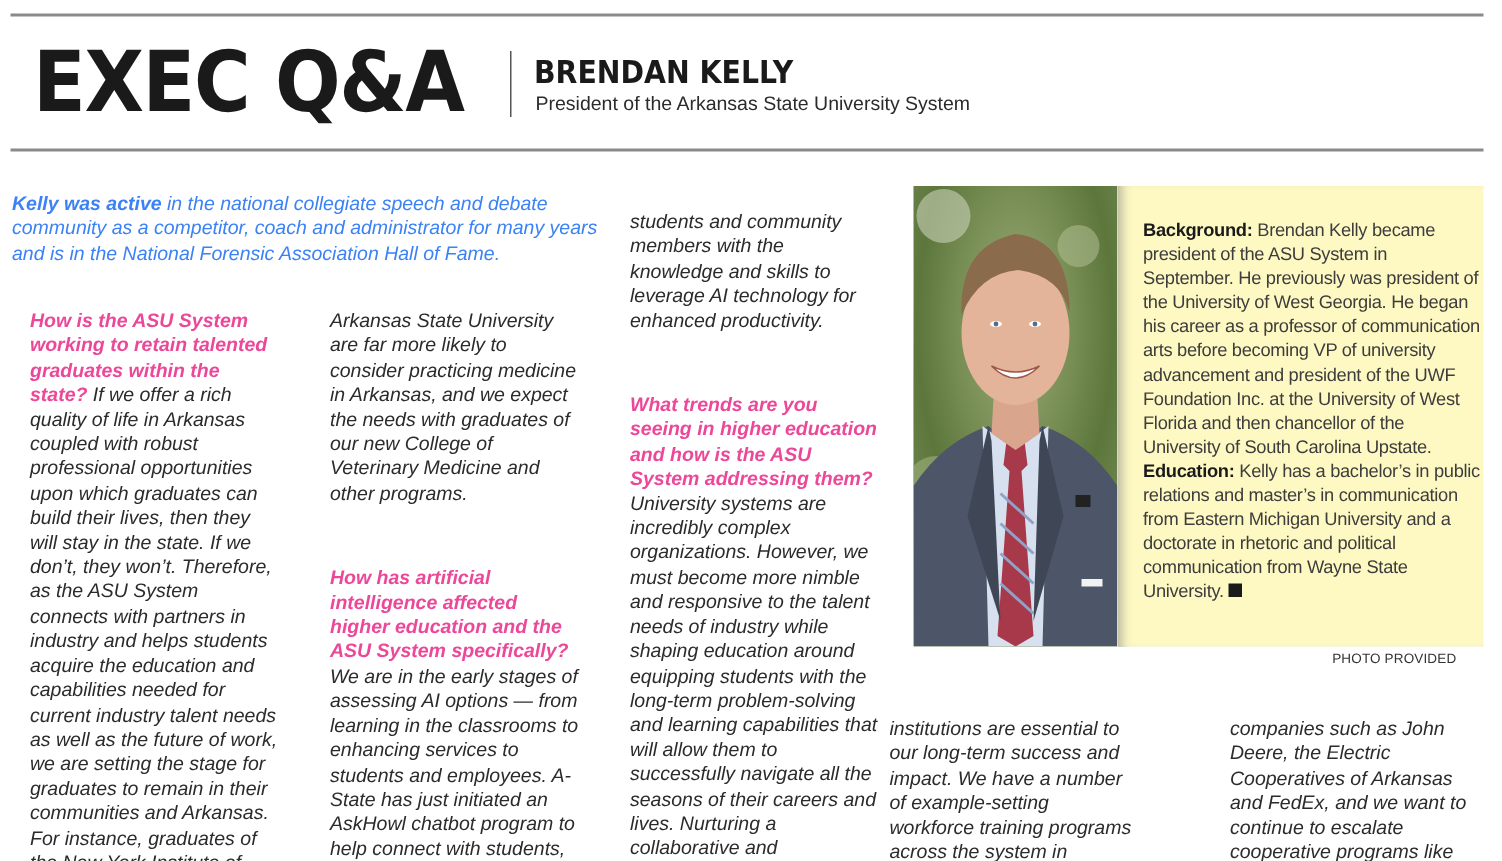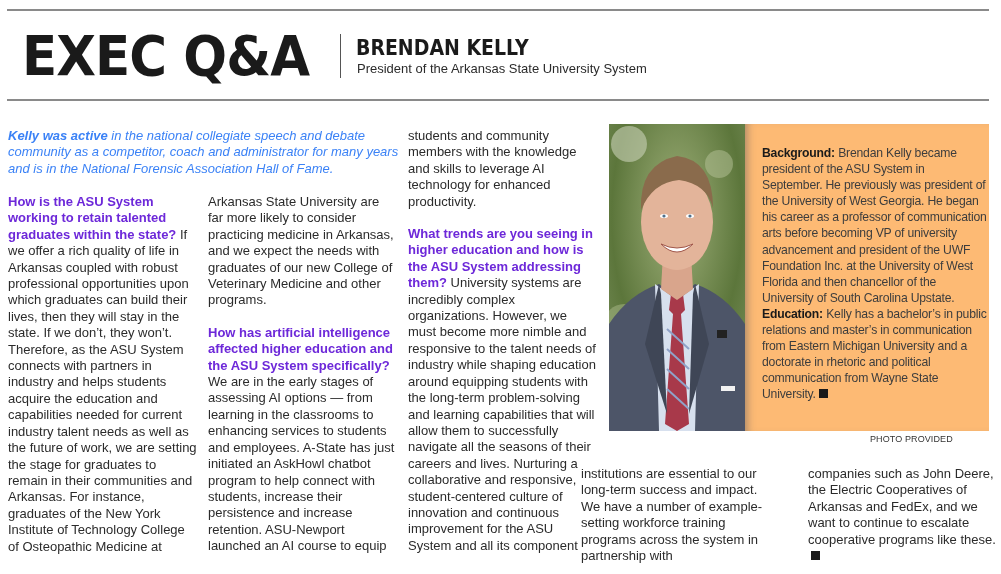--- a/index.html
+++ b/index.html
@@ -17,40 +17,40 @@
             font-weight: bold; font-size: 21px; color: #1a1a1a; letter-spacing: 0px;
             transform: scaleX(0.9); transform-origin: left center; white-space: nowrap; }
     .title { position: absolute; left: 357px; top: 61px; font-size: 13px; color: #2b2b2b;
              white-space: nowrap; }
 
     .intro { position: absolute; left: 8px; top: 128px; width: 392px; font-style: italic;
              font-size: 13px; line-height: 16.4px; color: #3b82f6; }
     .intro b { font-weight: bold; }
 
     .col { position: absolute; font-size: 13px; line-height: 16.4px; color: #2b2b2b; }
-    .col p { margin: 0; }
-    .col .q { font-weight: bold; color: #6d28d9; }
+    .col p { margin: 12px; font-style: italic; }
+    .col .q { font-weight: bold; color: #ec4899; }
     .col .gap { height: 16px; }
     .col1 { left: 8px; top: 194px; width: 190px; }
     .col2 { left: 208px; top: 194px; width: 190px; }
     .col3 { left: 408px; top: 128px; width: 190px; }
     .col4 { left: 581px; top: 466px; width: 190px; }
     .col5 { left: 808px; top: 466px; width: 190px; }
 
     .photo { position: absolute; left: 609px; top: 124px; width: 136px; height: 307px; overflow: hidden;
              background: linear-gradient(180deg, #6f8a4f 0%, #8ea466 20%, #5f7a3e 45%, #7d9262 70%, #a3b48a 100%); }
     .photo svg { position: absolute; left: 0; top: 0; }
 
-    .bio { position: absolute; left: 745px; top: 124px; width: 244px; height: 307px; background: #fdba74;
+    .bio { position: absolute; left: 745px; top: 124px; width: 244px; height: 307px; background: #fef9c3;
            box-shadow: inset 8px 0 8px -6px rgba(60,70,90,0.45); }
     .bio-text { position: absolute; left: 17px; top: 21px; width: 225px; font-size: 12.2px;
                 line-height: 16.1px; color: #3d3d3d; letter-spacing: -0.2px; }
     .bio-text b { color: #1a1a1a; font-weight: bold; }
     .endmark { display: inline-block; width: 9px; height: 9px; background: #1a1a1a; vertical-align: baseline; margin-left: 3px; }
-    .caption { position: absolute; left: 870px; width: 119px; top: 434px; text-align: left; font-size: 9px;
+    .caption { position: absolute; left: 870px; width: 119px; top: 434px; text-align: center; font-size: 9px;
                color: #333; letter-spacing: 0.1px; }
   </style>
 </head>
 <body>
 
 <div class="rule top"></div>
 
 <div class="masthead">EXEC Q&amp;A</div>
 <div class="vdivider"></div>
 <div class="name">BRENDAN KELLY</div>

